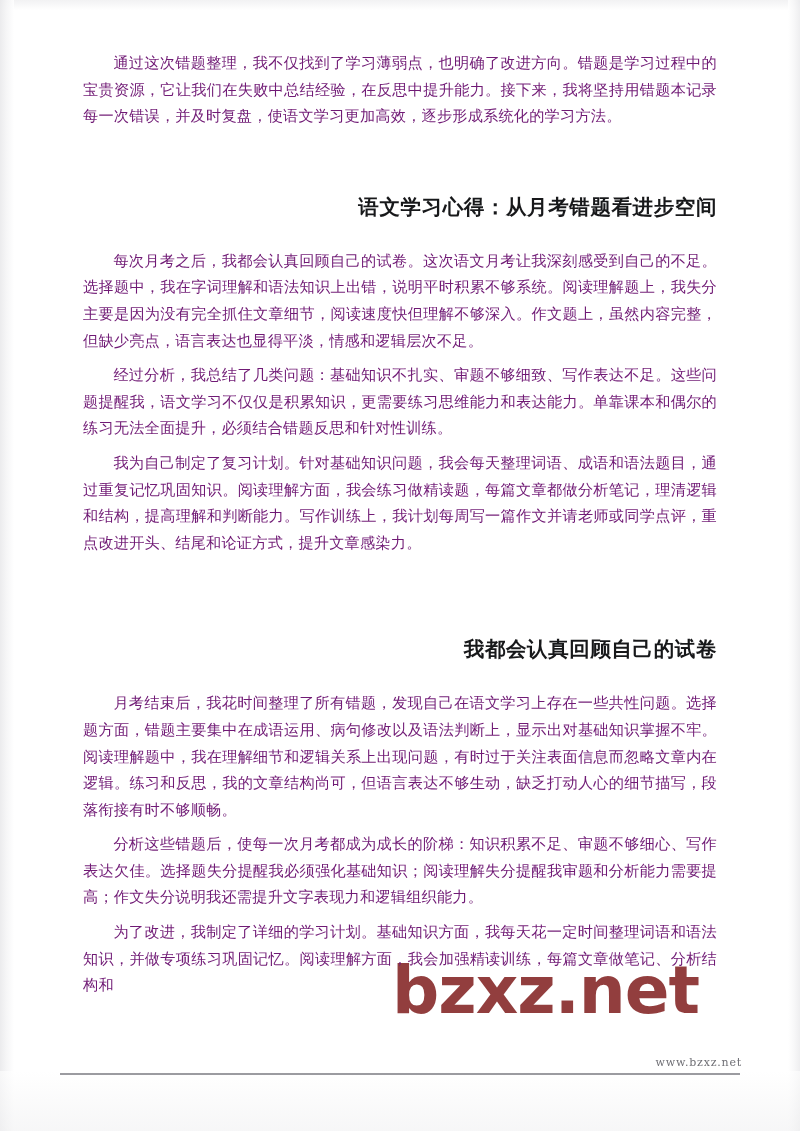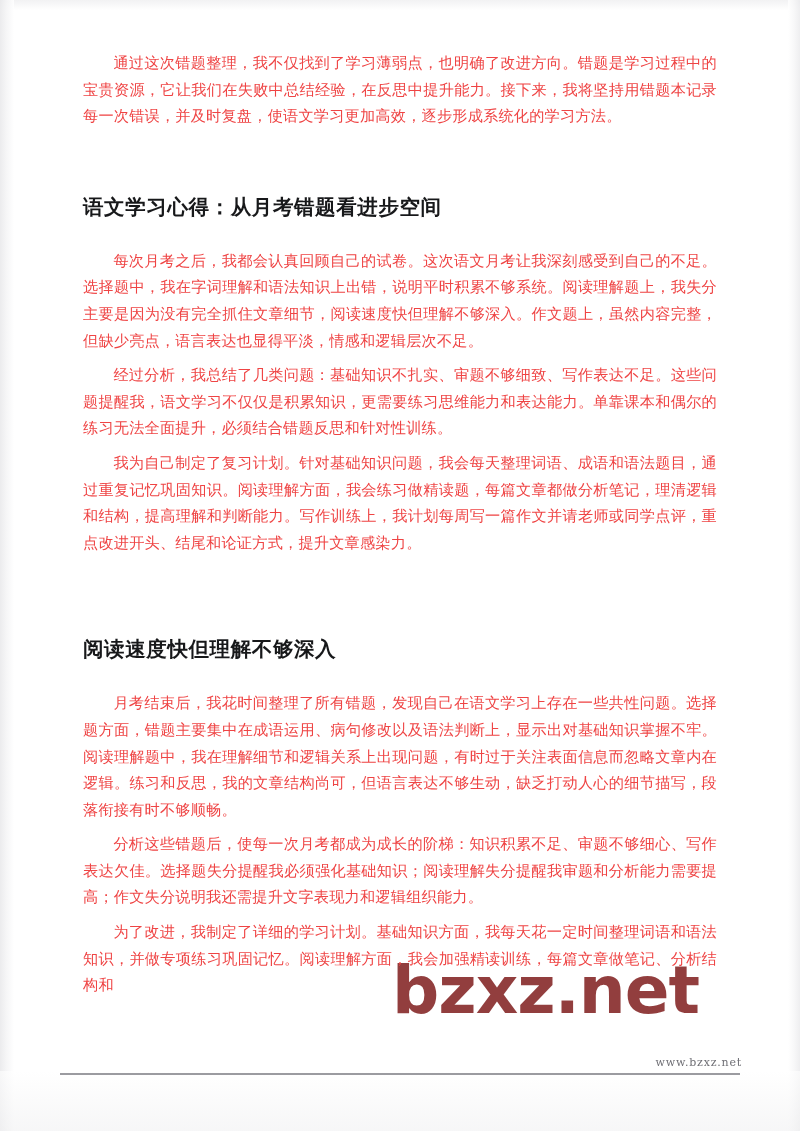--- a/index.html
+++ b/index.html
@@ -75,34 +75,34 @@
     position: absolute;
     left: 83px;
     top: 50px;
     width: 634px;
   }
 
   p.body-text {
     margin: 0 0 0 0;
     font-size: 15.2px;
     line-height: 26.6px;
-    color: #ef4444;
+    color: #701a75;
     text-align: justify;
     text-justify: inter-ideograph;
     text-indent: 2em;
     letter-spacing: .2px;
   }
 
   h2.section-heading {
     margin: 0;
     font-size: 20.5px;
     line-height: 30px;
     font-weight: 700;
     color: #17181a;
-    text-align: left;
+    text-align: right;
     letter-spacing: .6px;
     font-family: "DejaVu Serif", "Liberation Serif", serif;
   }
 
   .sp-intro-gap { height: 62px; }
   .sp-after-h1  { height: 26px; }
   .sp-para      { height: 8px; }
   .sp-before-h2 { height: 70px; }
   .sp-after-h2  { height: 26px; }
 
@@ -151,21 +151,21 @@
 
     <p class="body-text">经过分析，我总结了几类问题：基础知识不扎实、审题不够细致、写作表达不足。这些问题提醒我，语文学习不仅仅是积累知识，更需要练习思维能力和表达能力。单靠课本和偶尔的练习无法全面提升，必须结合错题反思和针对性训练。</p>
     <div class="sp-para"></div>
 
     <p class="body-text">我为自己制定了复习计划。针对基础知识问题，我会每天整理词语、成语和语法题目，通过重复记忆巩固知识。阅读理解方面，我会练习做精读题，每篇文章都做分析笔记，理清逻辑和结构，提高理解和判断能力。写作训练上，我计划每周写一篇作文并请老师或同学点评，重点改进开头、结尾和论证方式，提升文章感染力。</p>
     <div class="sp-para"></div>
 
 
     <div class="sp-before-h2"></div>
 
-    <h2 class="section-heading">阅读速度快但理解不够深入</h2>
+    <h2 class="section-heading">我都会认真回顾自己的试卷</h2>
 
     <div class="sp-after-h2"></div>
 
     <p class="body-text">月考结束后，我花时间整理了所有错题，发现自己在语文学习上存在一些共性问题。选择题方面，错题主要集中在成语运用、病句修改以及语法判断上，显示出对基础知识掌握不牢。阅读理解题中，我在理解细节和逻辑关系上出现问题，有时过于关注表面信息而忽略文章内在逻辑。练习和反思，我的文章结构尚可，但语言表达不够生动，缺乏打动人心的细节描写，段落衔接有时不够顺畅。</p>
     <div class="sp-para"></div>
 
     <p class="body-text">分析这些错题后，使每一次月考都成为成长的阶梯：知识积累不足、审题不够细心、写作表达欠佳。选择题失分提醒我必须强化基础知识；阅读理解失分提醒我审题和分析能力需要提高；作文失分说明我还需提升文字表现力和逻辑组织能力。</p>
     <div class="sp-para"></div>
 
     <p class="body-text">为了改进，我制定了详细的学习计划。基础知识方面，我每天花一定时间整理词语和语法知识，并做专项练习巩固记忆。阅读理解方面，我会加强精读训练，每篇文章做笔记、分析结构和</p>

